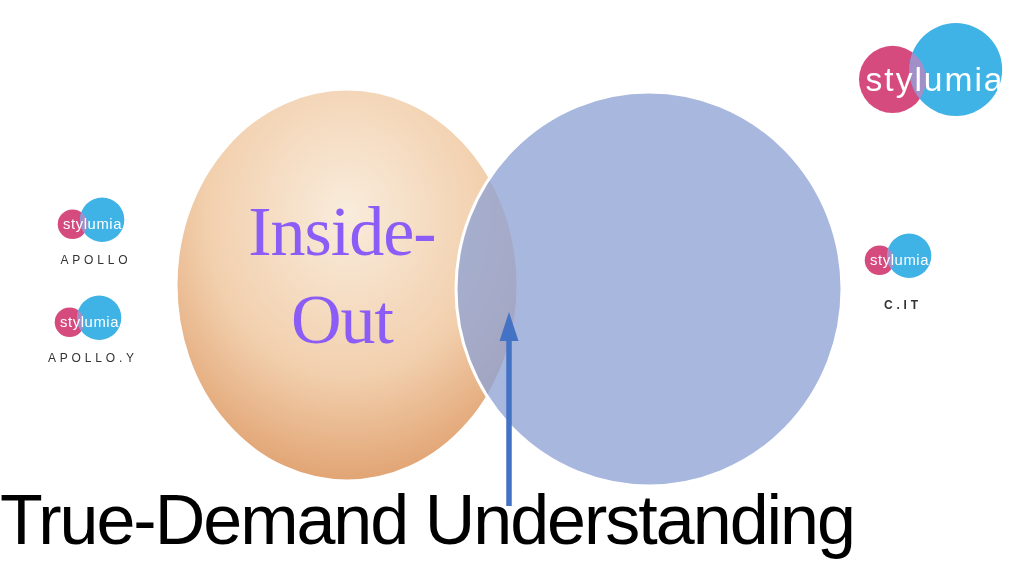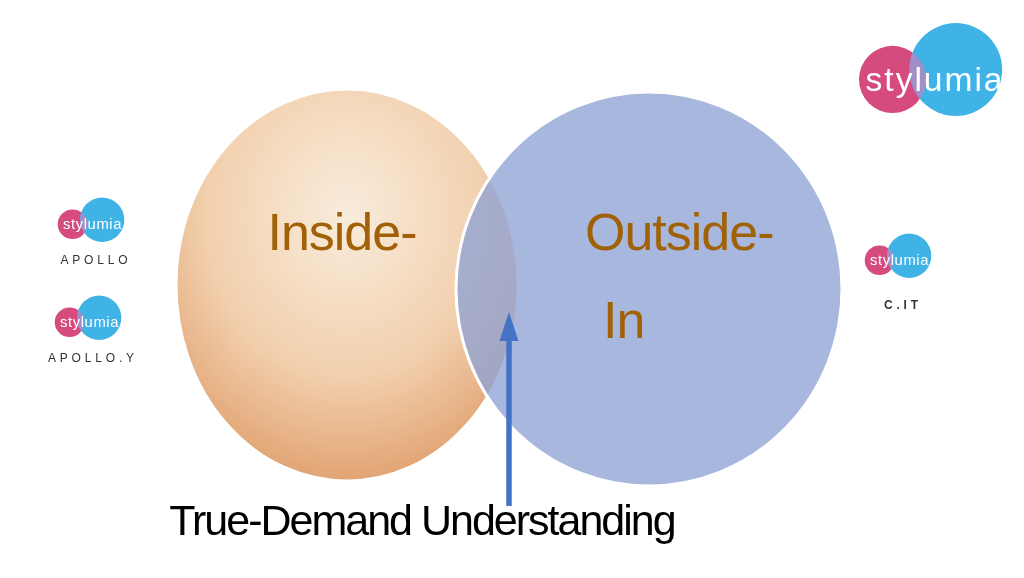--- a/index.html
+++ b/index.html
@@ -2,30 +2,30 @@
 <html><head>
 <meta charset="utf-8">
 <style>
   html,body{margin:0;padding:0;background:#888;}
   .stage{
     position:relative;width:1024px;height:578px;background:#ffffff;
     overflow:hidden;font-family:"Liberation Sans",sans-serif;
   }
   .venn-svg{position:absolute;left:0;top:0;width:1024px;height:578px;}
   .venn-label{
-    position:absolute;color:#a16207;font-size:52px;line-height:88px;
-    letter-spacing:-1px;z-index:3;white-space:nowrap;
+    position:absolute;color:#8b5cf6;font-size:70px;line-height:88px;
+    letter-spacing:-1px;z-index:3;white-space:nowrap;font-family:Liberation Serif, serif;
   }
   .venn-label .line{display:block;}
   #label-inside{left:172px;top:188px;width:340px;text-align:center;}
   #label-outside{left:585px;top:188px;text-align:left;}
   #label-outside .line2{padding-left:18px;}
   .slide-title{
     position:absolute;left:0;top:480px;width:844px;text-align:center;
-    color:#000;font-size:43px;line-height:80px;letter-spacing:-2px;z-index:2;
+    color:#000;font-size:70px;line-height:80px;letter-spacing:-2px;z-index:2;
     white-space:nowrap;
   }
   .logo{position:absolute;z-index:4;text-align:center;}
   .logo svg{display:block;}
   .logo .brand-text{
     fill:#ffffff;font-family:"Liberation Sans",sans-serif;font-weight:400;
   }
   .logo-main{left:858px;top:20px;width:158px;}
   .mini{display:flex;flex-direction:column;align-items:center;}
   .mini-apollo{left:55px;top:196px;width:78px;}
@@ -55,24 +55,21 @@
     <ellipse cx="347" cy="285" rx="171" ry="196" fill="url(#gradOrange)" stroke="#ffffff" stroke-width="3"></ellipse>
 
     <ellipse cx="649" cy="289" rx="193" ry="197" fill-opacity="0.78" stroke="#ffffff" stroke-width="3" fill="#8fa3d4"></ellipse>
 
     <line x1="509" y1="506" x2="509" y2="336" stroke-width="5.5" stroke="#4472c4"></line>
     <polygon points="509,312 499.5,341 518.5,341" fill="#4472c4"></polygon>
   </svg>
 
   <div class="venn-label" id="label-inside">
     <span class="line line1">Inside-</span>
-  </div>
-  <div class="venn-label" id="label-outside">
-    <span class="line line1">Outside-</span>
-    <span class="line line2">In</span>
+    <span class="line line2">Out</span>
   </div>
 
   <div class="slide-title">True-Demand Understanding</div>
 
   <div class="logo logo-main">
     <svg viewBox="0 0 160 104" width="158" height="103">
       <defs>
         <clipPath id="clip-main-pink">
             <circle cx="35" cy="60" r="34"></circle>
           </clipPath>

